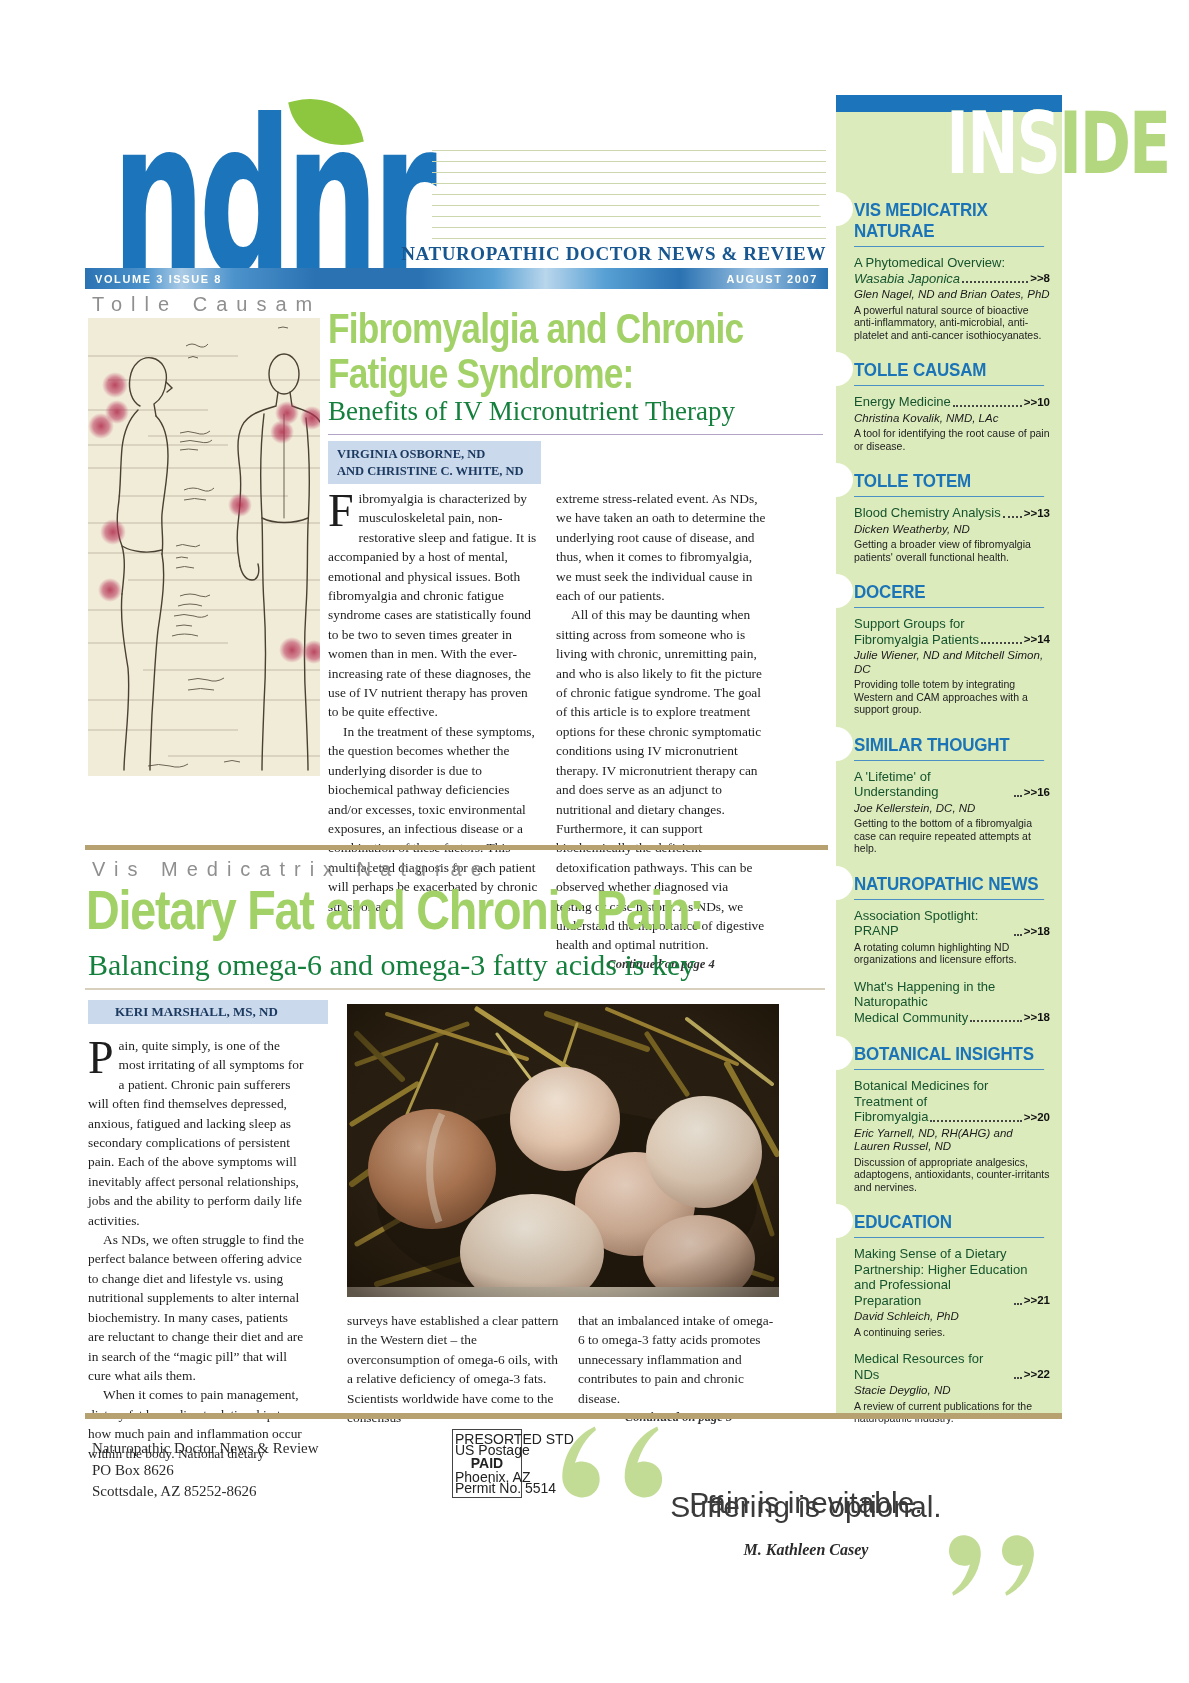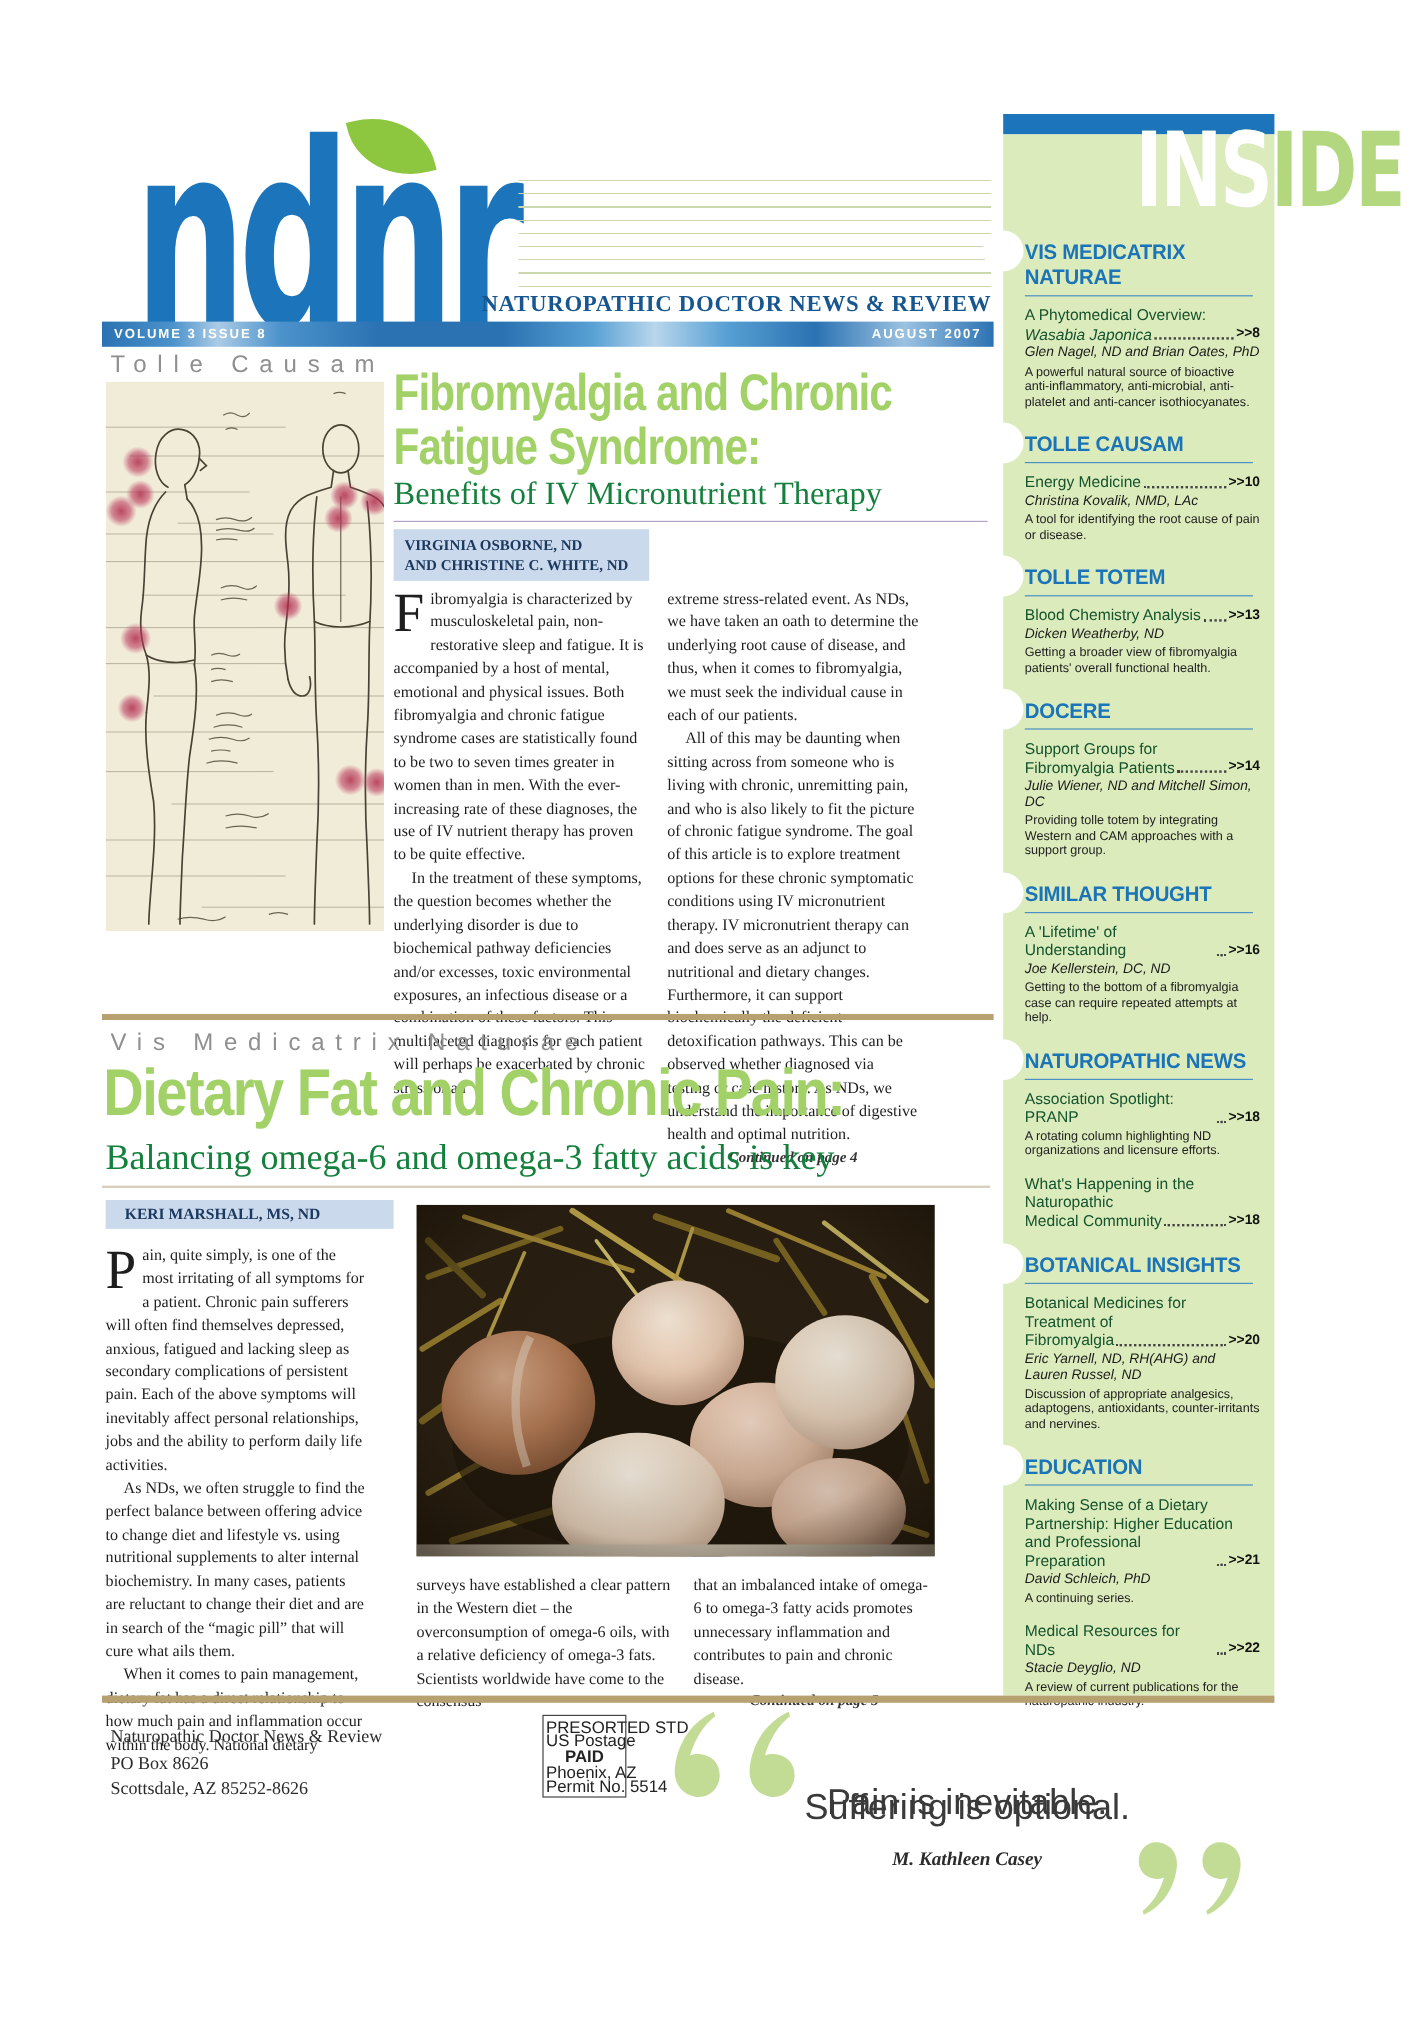--- a/index.html
+++ b/index.html
@@ -58,21 +58,21 @@
   #a1-title{left:328px;top:306px;font-size:43px;line-height:45px;letter-spacing:-1px;}
   #a2-title{left:86px;top:882px;font-size:55px;line-height:57px;letter-spacing:-1.5px;transform:scaleX(.85);}
   .purple-sub{position:absolute;font-family:"Liberation Serif",serif;color:#15803d;white-space:nowrap;}
   #a1-sub{left:328px;top:396px;font-size:27px;}
   #a2-sub{left:88px;top:948px;font-size:30px;}
   #a1-rule{position:absolute;left:328px;top:434px;width:495px;height:1px;background:#b3a3c6;}
   #a2-rule{position:absolute;left:85px;top:988px;width:740px;height:2px;background:#d8cfbd;}
   .byline{position:absolute;background:#cbd9ec;box-sizing:border-box;
         font-family:"Liberation Serif",serif;font-weight:bold;color:#1c3a60;}
   #a1-byline{left:328px;top:441px;width:213px;padding:5px 9px;font-size:12.5px;line-height:16.5px;}
-  #a2-byline{left:88px;top:1000px;width:240px;padding:4px 16px;font-size:13px;line-height:16px;}
+  #a2-byline{left:88px;top:1000px;width:240px;padding:4px 27px;font-size:13px;line-height:16px;}
   .col{position:absolute;}
   #a1c1{left:328px;top:489px;width:213px;}
   #a1c2{left:556px;top:489px;width:210px;}
   #a2c1{left:88px;top:1036px;width:218px;}
   #a2colA{left:347px;top:1311px;width:214px;}
   #a2colB{left:578px;top:1311px;width:201px;}
   .body-para{margin:0;font-family:"Liberation Serif",serif;font-size:13.4px;line-height:19.4px;color:#1e1e1e;}
   .indent{text-indent:15px;}
   .dropcap{float:left;font-size:46px;line-height:37px;padding:3px 5px 0 0;
         font-family:"Liberation Serif",serif;color:#1e1e1e;}

